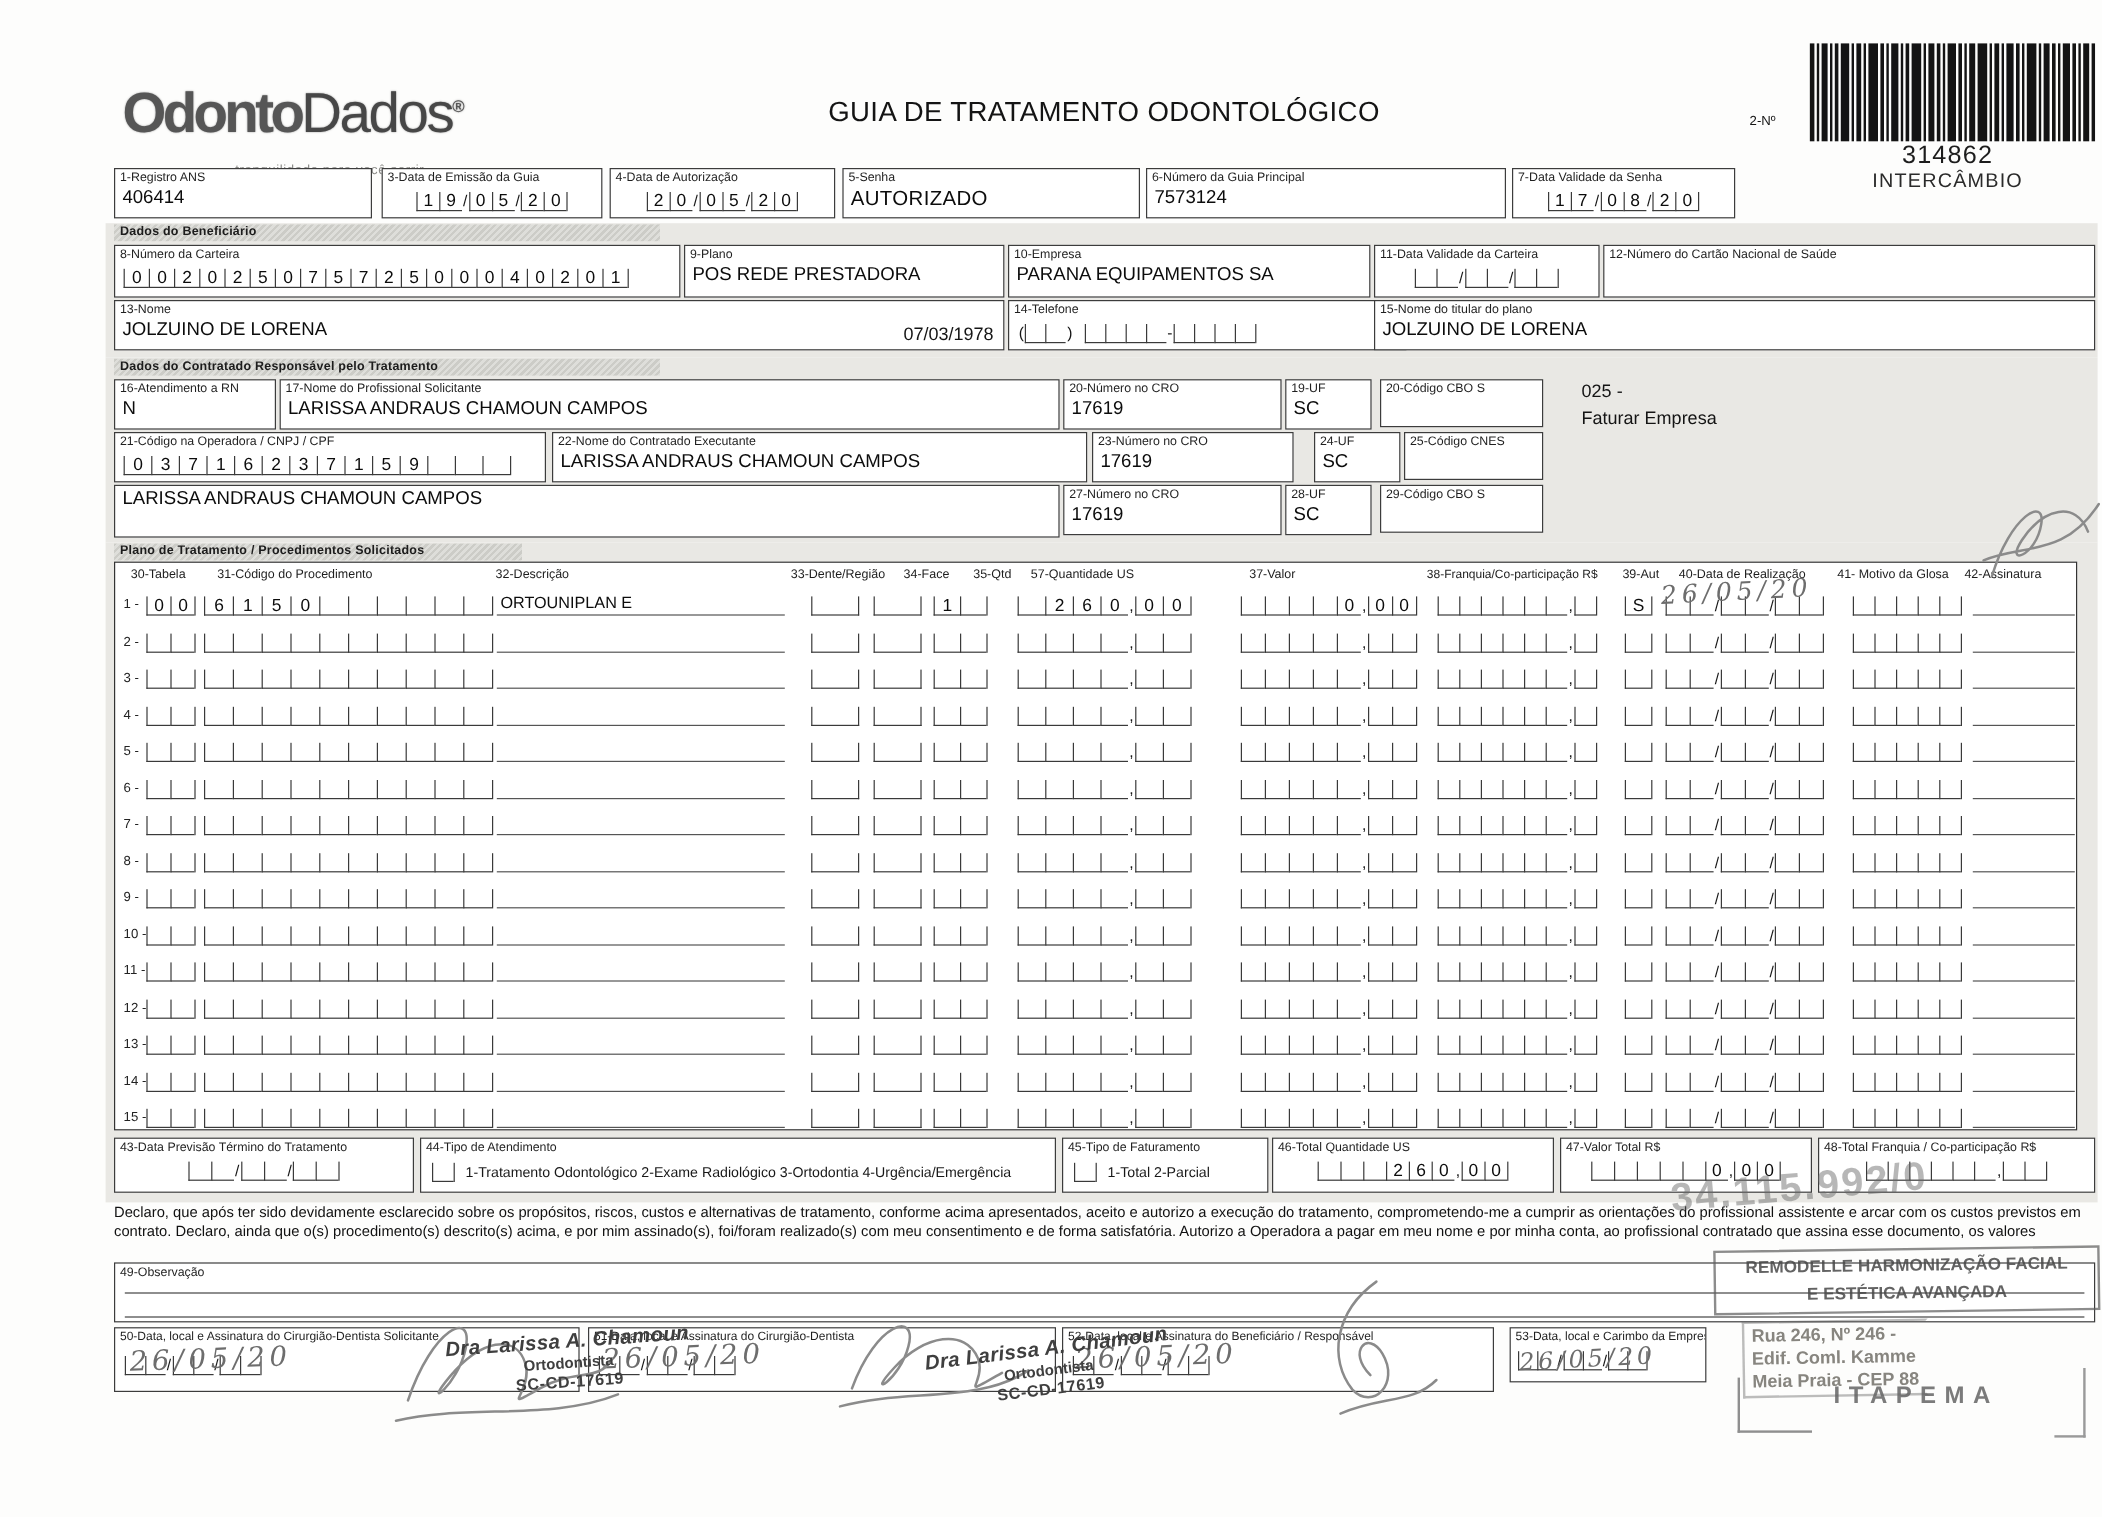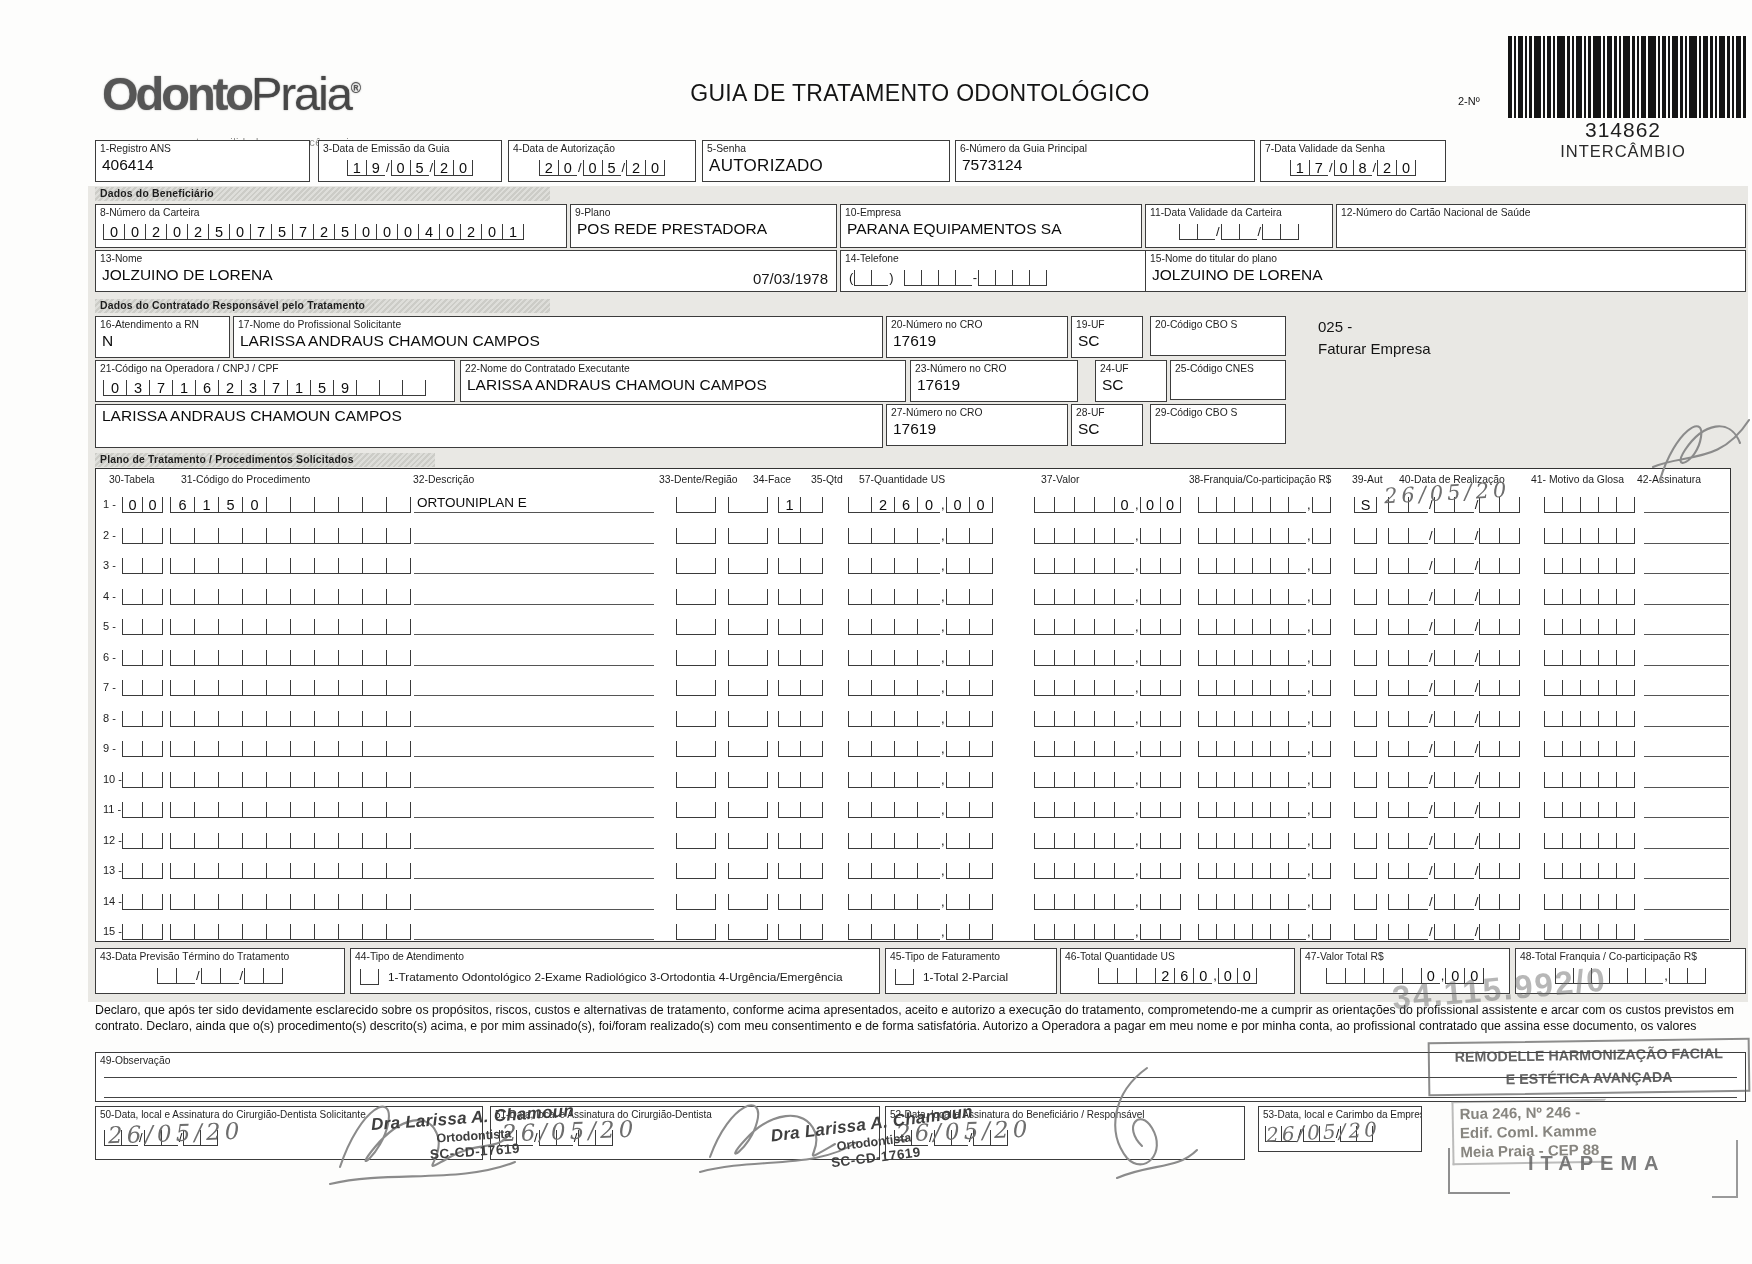--- a/index.html
+++ b/index.html
@@ -54,21 +54,21 @@
 .cmark2{position:absolute;left:1712px;top:1140px;width:26px;height:58px;border-right:2.5px solid #9a9a9a;border-bottom:2.5px solid #9a9a9a}
 .fatnote{position:absolute;left:1318px;top:316px;font-size:15px;color:#141414;line-height:22px}
 </style>
 </head>
 <body>
 
 <div class="band" style="top:186px;height:112px"></div>
 <div class="band" style="top:298px;height:154px"></div>
 <div class="band" style="top:452px;height:550px"></div>
 
-<div class="logo"><span>Odonto</span><span class="lf">Praia</span><sup>®</sup></div>
+<div class="logo"><span>Odonto</span><span class="lf">Dados</span><sup>®</sup></div>
 <div class="tagline">tranquilidade para você sorrir</div>
 <div class="title">GUIA DE TRATAMENTO ODONTOLÓGICO</div>
 <div class="num2">2-Nº</div>
 <div class="barcode">
 <svg width="238" height="82" viewBox="0 0 238 82">
       <g fill="#141414">
 <rect x="0" width="4" height="82"></rect>
         <rect x="6" width="2" height="82"></rect>
         <rect x="10" width="5" height="82"></rect>
         <rect x="17" width="2" height="82"></rect>

